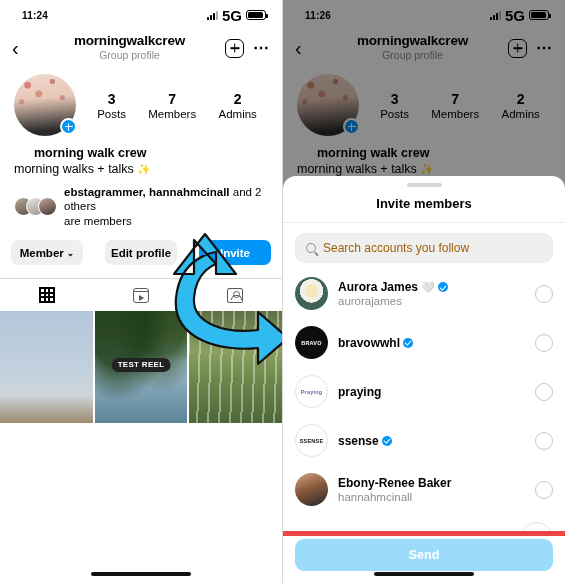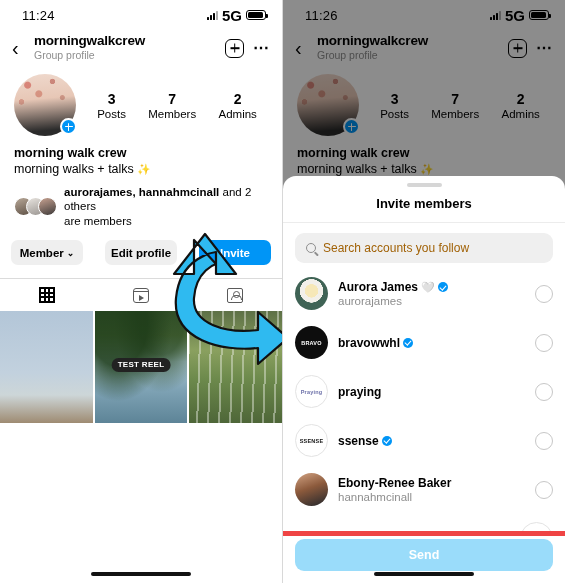--- a/index.html
+++ b/index.html
@@ -15,35 +15,35 @@
   .phone { position: relative; background: #fff; overflow: hidden; height: 583px; }
   .phone.left  { width: 283px; border-right: 1px solid #d8d8d8; }
   .phone.right { width: 282px; }
 
   
   .statusbar {
     height: 30px; display: flex; align-items: center;
     justify-content: space-between; padding: 0 16px 0 22px;
     position: relative; z-index: 2;
   }
-  .status-time { font-size: 13px; font-weight: normal; color: #000; letter-spacing: .2px; }
+  .status-time { font-size: 10px; font-weight: bold; color: #000; letter-spacing: .2px; }
   .status-right { display: flex; align-items: center; gap: 4px; }
   .sig { display: flex; align-items: flex-end; gap: 1px; height: 9px; }
   .sig i { width: 2px; background: #000; display: block; border-radius: .5px; }
   .sig i:nth-child(1){height:3px}.sig i:nth-child(2){height:5px}
   .sig i:nth-child(3){height:7px}.sig i:nth-child(4){height:9px;background:#b0b0b0}
   .net { font-size: 15px; font-weight: bold; color:#000; }
   .batt { width: 20px; height: 10px; border: 1.3px solid #000; border-radius: 3px; position: relative; padding:1px; }
   .batt::after{content:"";position:absolute;right:-3px;top:3px;width:1.6px;height:4px;background:#000;border-radius:0 1px 1px 0;}
   .batt i { display:block; height:100%; width:92%; background:#000; border-radius:1.5px; }
 
   
   .navbar { height: 36px; display: flex; align-items: center; padding: 0 12px; position: relative; }
   .back { font-size: 20px; line-height: 1; color: #000; font-weight: 300; width: 22px; }
-  .nav-center { flex: 1; margin-top: -2px; }
+  .nav-center { flex: 1; text-align: center; margin-top: -2px; }
   .nav-title { font-size: 13.5px; font-weight: bold; color: #000; letter-spacing: -.2px; }
   .nav-sub { font-size: 10.5px; color: #8e8e8e; margin-top: 1px; }
   .nav-actions { display: flex; align-items: center; gap: 9px; }
   .plus-box { width: 19px; height: 19px; border: 1.6px solid #000; border-radius: 6px; position: relative; }
   .plus-box::before,.plus-box::after{content:"";position:absolute;background:#000;left:50%;top:50%;transform:translate(-50%,-50%);}
   .plus-box::before{width:9px;height:1.6px;}
   .plus-box::after{height:9px;width:1.6px;}
   .dots { font-size: 16px; color: #000; letter-spacing: 1px; line-height: .6; font-weight: bold;}
 
   
@@ -70,21 +70,21 @@
   }
   .avatar-badge::before,.avatar-badge::after{content:"";position:absolute;background:#fff;border-radius:1px;}
   .avatar-badge::before{width:8px;height:1.8px;}
   .avatar-badge::after{height:8px;width:1.8px;}
   .stats { flex: 1; display: flex; justify-content: space-around; padding-left: 10px; }
   .stat { text-align: center; }
   .stat-num { font-size: 14px; font-weight: bold; color: #000; }
   .stat-label { font-size: 11.5px; color: #000; margin-top: 1px; }
 
   .bio { padding: 8px 14px 0 14px; }
-  .bio-name { font-size: 12.5px; font-weight: bold; color: #000; }
+  .bio-name { font-size: 12.5px; font-weight: bold; color: #000; margin-left: 20px; }
   .bio-text { font-size: 12.5px; color: #000; margin-top: 2px; }
 
   .members-row { display: flex; align-items: center; padding: 9px 14px 0 14px; gap: 7px; }
   .stacked { display: flex; flex: none; }
   .stacked span {
     width: 19px; height: 19px; border-radius: 50%; border: 1.6px solid #fff;
     display: block; background-size: cover;
   }
   .stacked span:not(:first-child){ margin-left: -7px; }
   .sa1{background:linear-gradient(160deg,#b8a898,#5e5146);}
@@ -240,21 +240,21 @@
       <div class="bio-text"><span>morning walks + talks </span><span class="emoji">✨</span></div>
     </div>
 
     <div class="members-row">
       <div class="stacked">
         <span class="sa1"></span>
         <span class="sa2"></span>
         <span class="sa3"></span>
       </div>
       <div class="members-text">
-        <b>aurorajames, hannahmcinall</b><span> and 2 others</span><br>
+        <b>ebstagrammer, hannahmcinall</b><span> and 2 others</span><br>
         <span>are members</span>
       </div>
     </div>
 
     <div class="actions">
       <div class="btn grey">
         <span>Member</span>
         <span class="caret">⌄</span>
       </div>
       <div class="btn grey">Edit profile</div>

